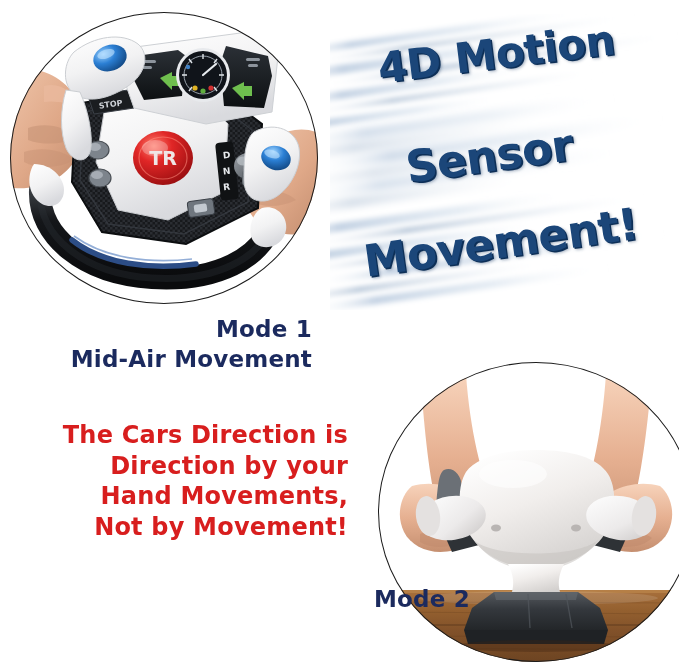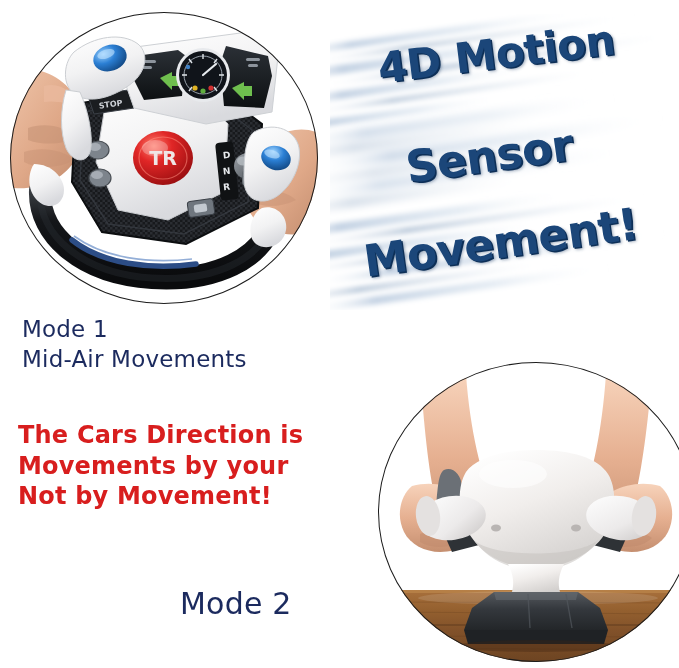--- a/index.html
+++ b/index.html
@@ -75,42 +75,42 @@
   .streak-layer {
     position: absolute;
     inset: 0;
     overflow: hidden;
     pointer-events: none;
   }
 
   
   .caption {
     position: absolute;
-    text-align: left;
+    text-align: right;
     font-family: "DejaVu Sans", sans-serif;
-    font-weight: normal;
+    font-weight: bold;
     color: #1b2a5e;
     line-height: 1.32;
     letter-spacing: 0.2px;
   }
   #caption-mode1 {
     left: 22px; top: 314px; width: 290px; font-size: 23px;
   }
   #caption-mode2 {
-    left: 180px; top: 584px; width: 290px; font-size: 30px;
+    left: 180px; top: 584px; width: 290px; font-size: 23px;
   }
   .caption .cap-line { display: block; }
 
   
   #promo-text {
     position: absolute;
     left: 18px;
     top: 420px;
     width: 330px;
-    text-align: left;
+    text-align: right;
     font-family: "DejaVu Sans", sans-serif;
     font-weight: bold;
     font-size: 24px;
     line-height: 1.28;
     color: #d81e1e;
     letter-spacing: 0.2px;
   }
   #promo-text .promo-line { display: block; }
 </style>
 </head>
@@ -336,26 +336,27 @@
       </g>
     </svg>
 
     <div class="hl-line" id="hl-line-1">4D Motion</div>
     <div class="hl-line" id="hl-line-2">Sensor</div>
     <div class="hl-line" id="hl-line-3">Movement!</div>
   </div>
 
   <div class="caption" id="caption-mode1">
     <span class="cap-line">Mode 1</span>
-    <span class="cap-line">Mid-Air Movements</span>
+    <span class="cap-line">Mid-Air Movement</span>
   </div>
 
   <div id="promo-text">
     <span class="promo-line">The Cars Direction is</span>
-    <span class="promo-line">Movements by your</span>
+    <span class="promo-line">Direction by your</span>
+    <span class="promo-line">Hand Movements,</span>
     <span class="promo-line">Not by Movement!</span>
   </div>
 
   <div class="photo-circle" id="photo-mode2">
     <svg width="316" height="300" viewBox="0 0 316 300">
       <defs>
         <linearGradient id="skinG2" x1="0" y1="0" x2="0" y2="1">
           <stop offset="0%" stop-color="#f7d3bb"></stop>
           <stop offset="50%" stop-color="#e6b091"></stop>
           <stop offset="100%" stop-color="#c58f70"></stop>

